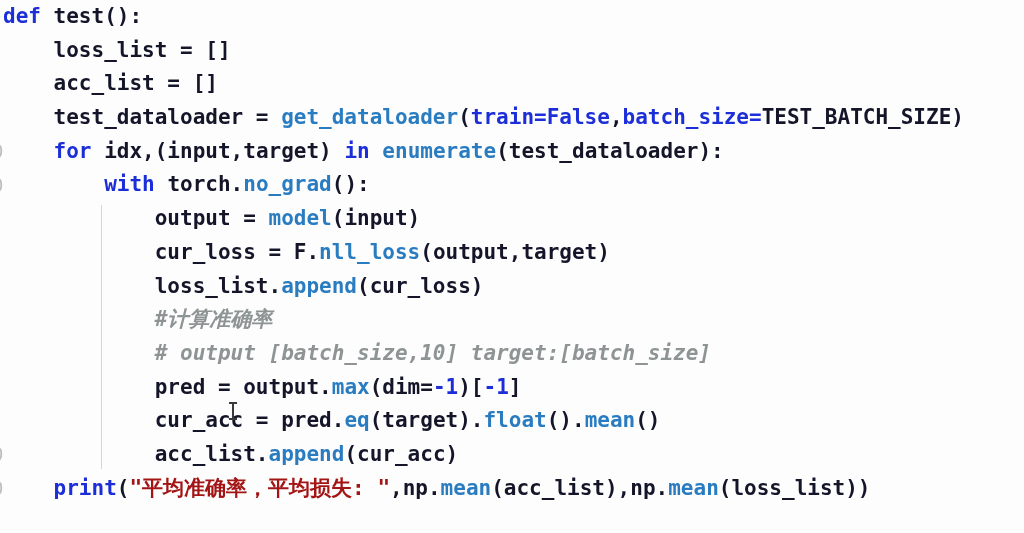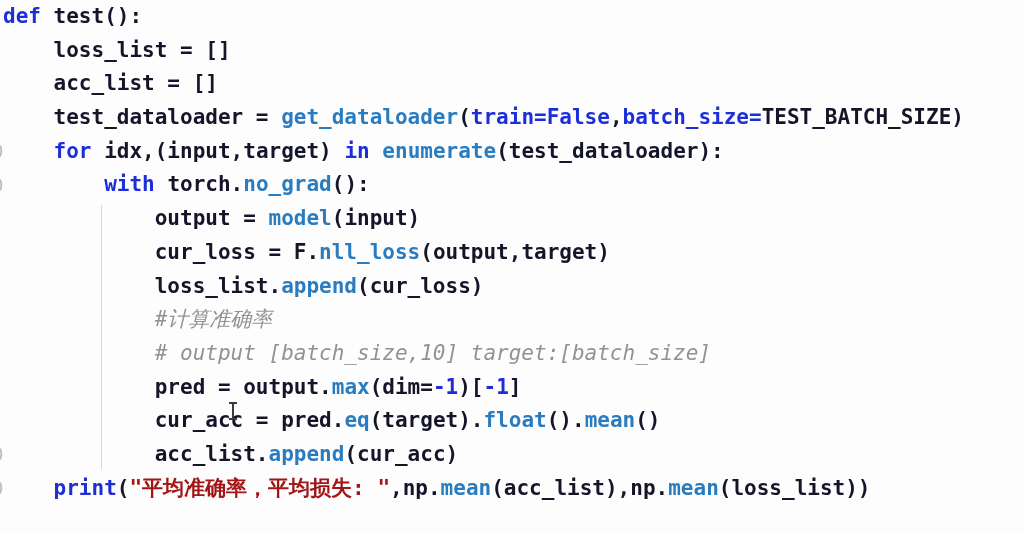--- a/index.html
+++ b/index.html
@@ -17,21 +17,21 @@
     top:0;left:3px;right:0;
     white-space:pre;
   }
   .code-line{
     height:33.7px;
     line-height:33.7px;
     font-weight:600;
   }
   .tok-comment{
     font-style:italic;
-    font-weight:400;
+    font-weight:700;
   }
   .indent-guide{
     position:absolute;
     width:1px;
     background:#d6d6d6;
   }
   .gutter-mark{
     position:absolute;
     left:-8px;
     color:#bfbfbf;

